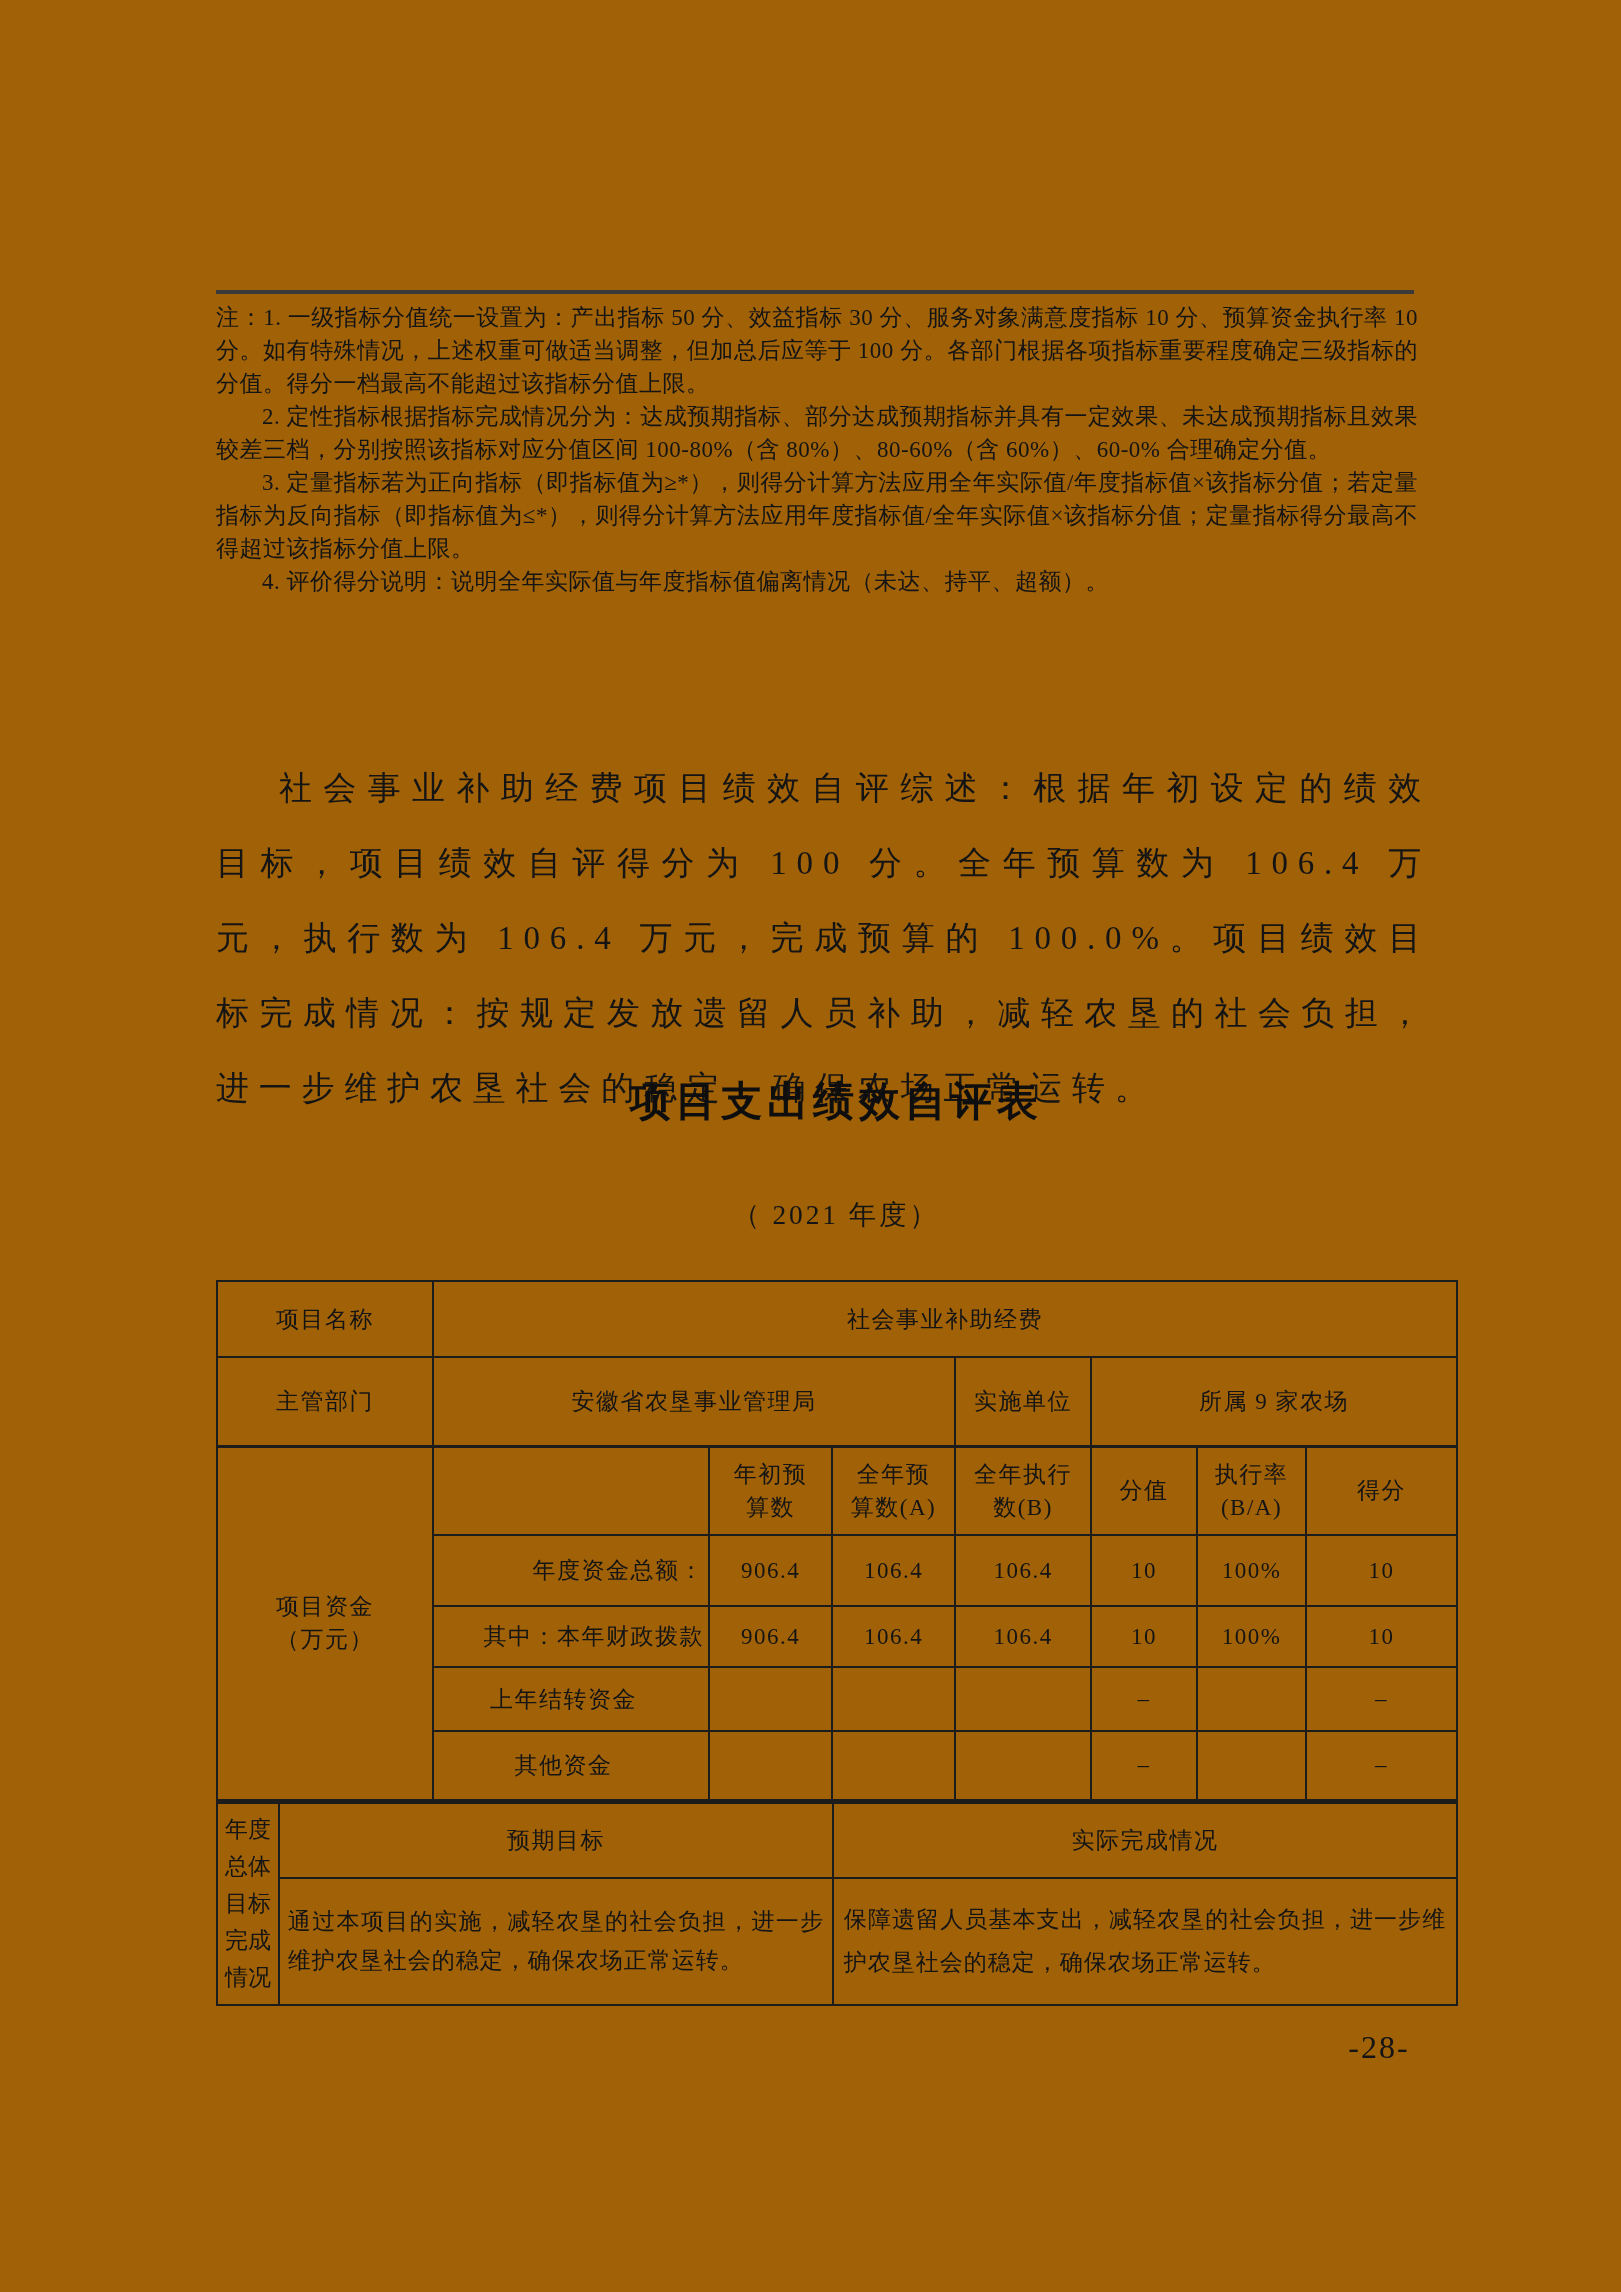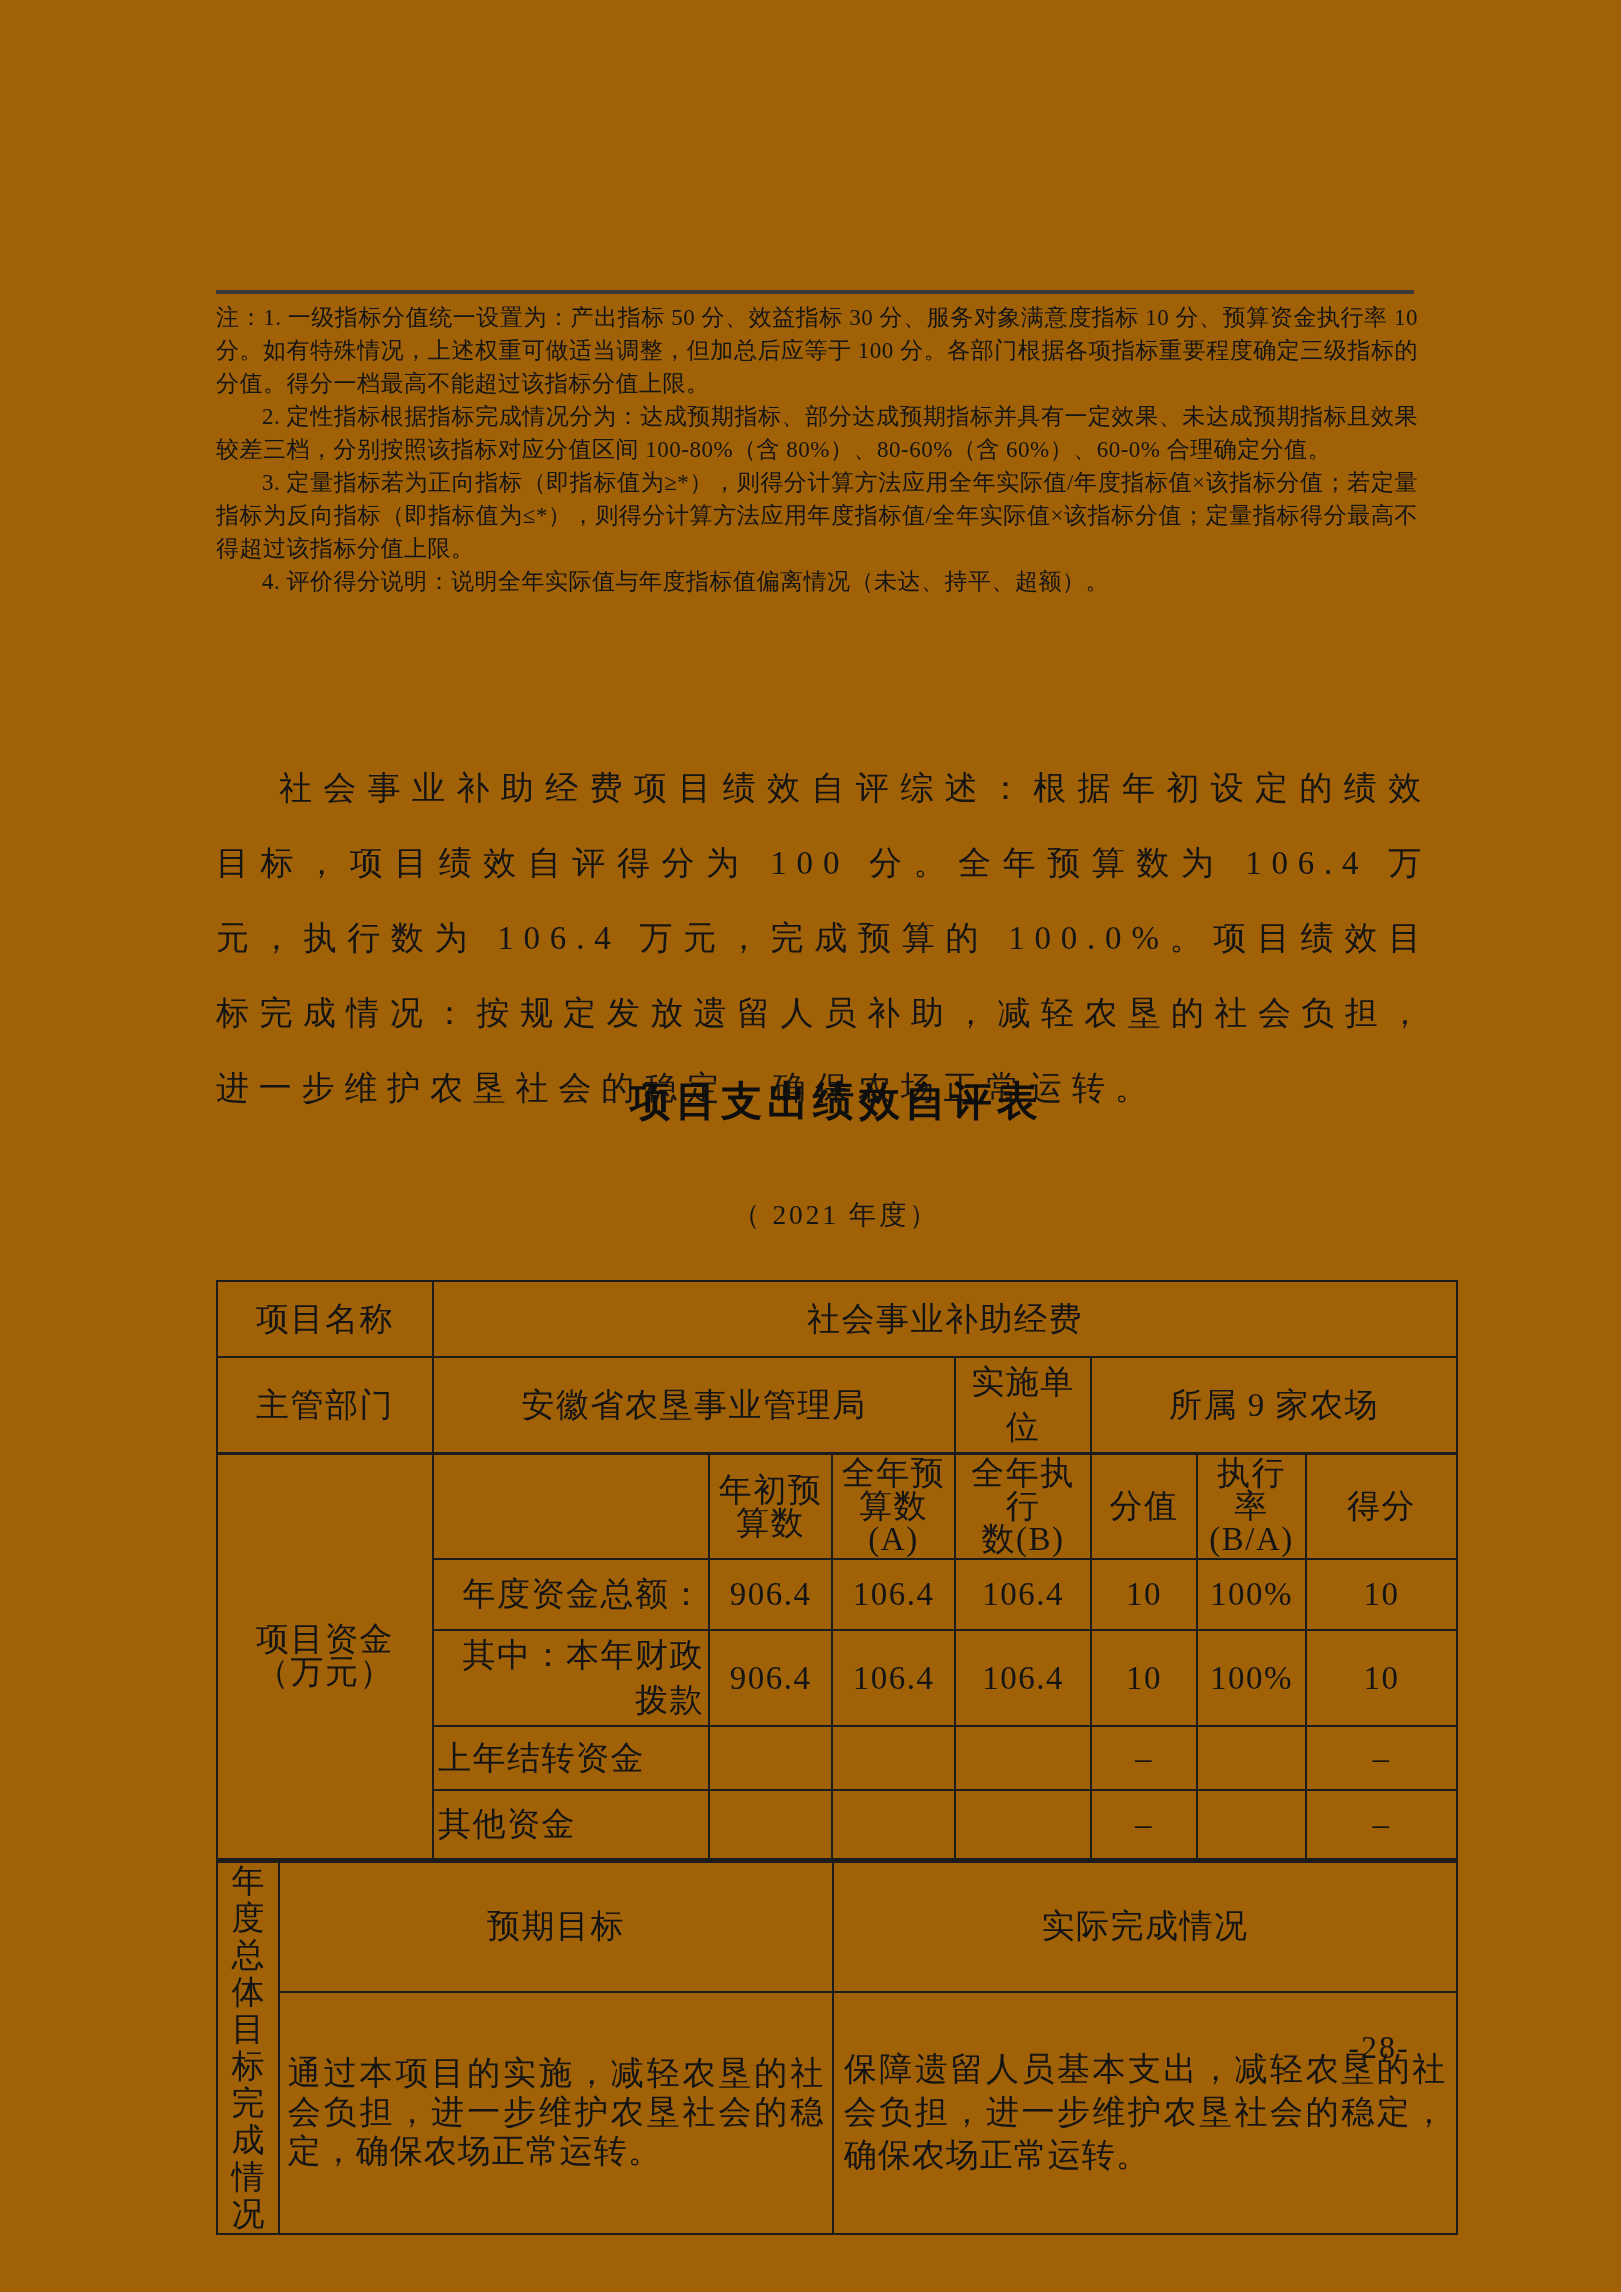--- a/index.html
+++ b/index.html
@@ -62,37 +62,37 @@
   }
   .tables {
     position: absolute;
     left: 216px; top: 1280px;
     width: 1240px;
   }
   table {
     border-collapse: collapse;
     table-layout: fixed;
     width: 1240px;
-    font-size: 33px;
+    font-size: 23px;
   }
   td {
     border: 2px solid #1c1c1c;
     text-align: center;
     vertical-align: middle;
     letter-spacing: 1.5px;
     padding: 2px 3.9px;
     overflow: hidden;
   }
   .tbl1 { border: 2.9px solid #1c1c1c; border-bottom: 3.9px solid #1c1c1c; }
   .tbl2 { border: 2.9px solid #1c1c1c; border-top: none; }
   tr.sep-strong td { border-top: 3.9px solid #1c1c1c; }
   tr.sep-med td { border-top: 2.9px solid #1c1c1c; margin-left: 40px; }
   .pre { white-space: pre-line; line-height: 33px; }
   .al-left  { text-align: right;  padding-left: 7.8px; }
-  .al-right { text-align: left; padding-right: 19px; }
+  .al-right { text-align: center; padding-right: 19px; }
   .goal-label {
     letter-spacing: 0;
     line-height: 37px;
     padding: 0 3.9px;
   }
   .goal-expected {
     text-align: left;
     vertical-align: middle;
     padding: 3.9px 7.8px;
     line-height: 39px;

